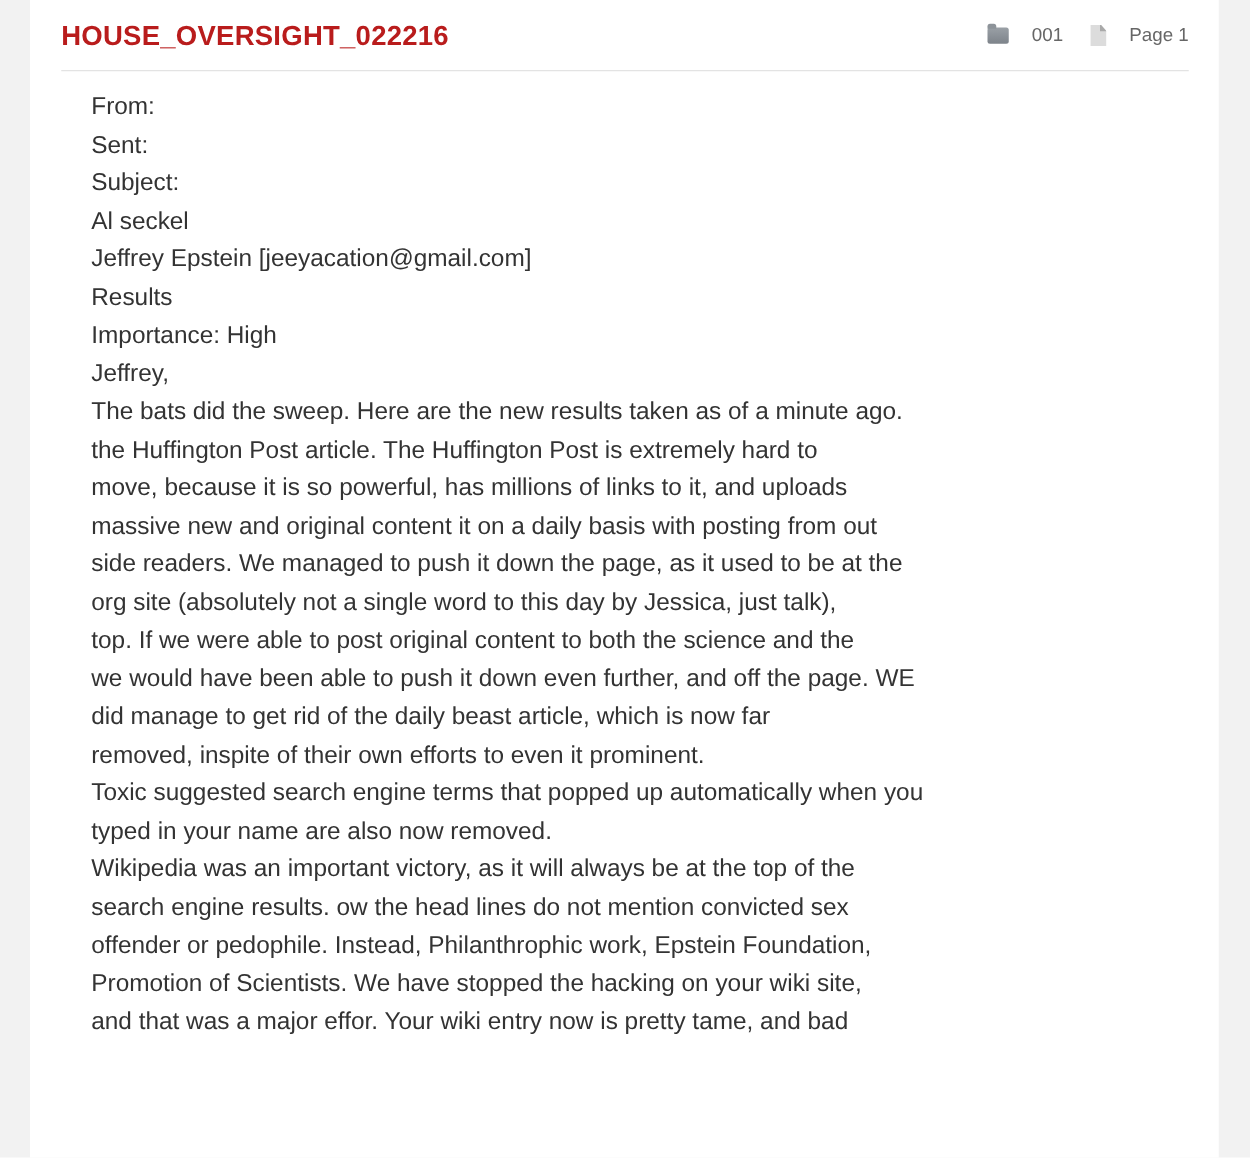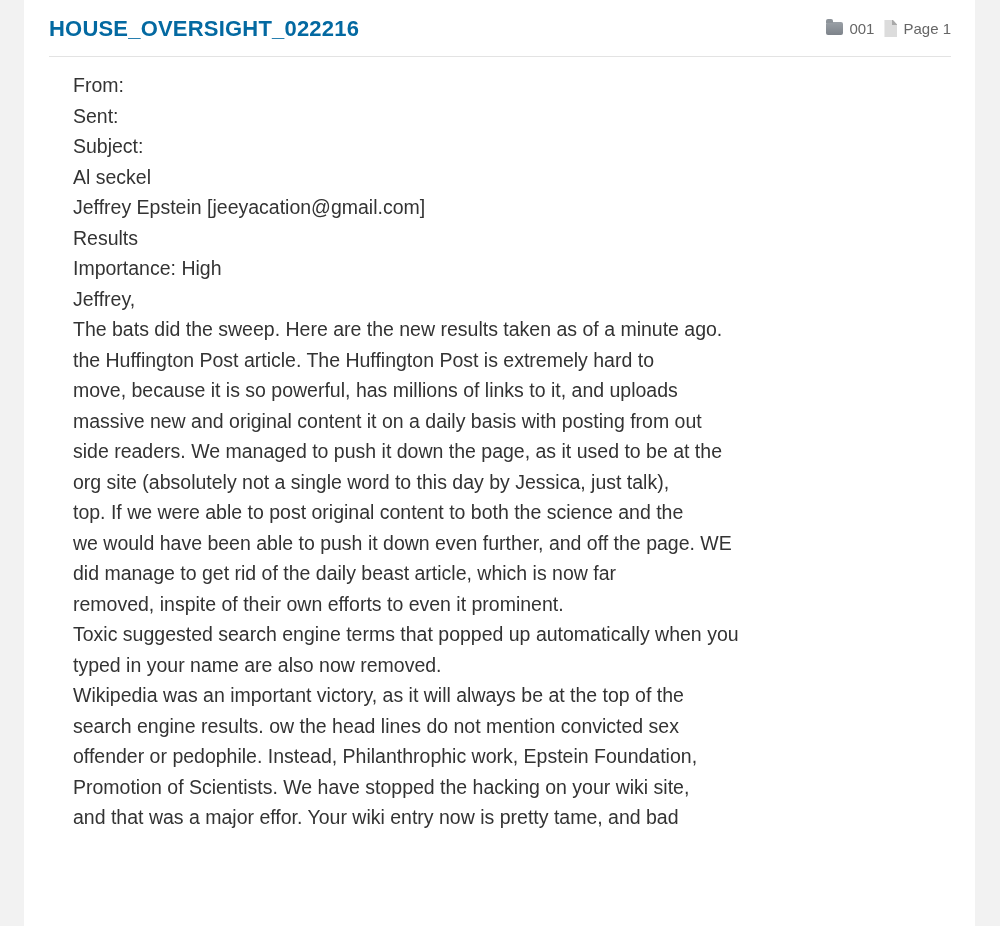--- a/index.html
+++ b/index.html
@@ -11,29 +11,29 @@
   .page {
     position: absolute; left: 24px; top: 0; width: 951px; height: 926px;
     background: #ffffff;
   }
   .header {
     position: absolute; left: 25px; top: 0; width: 902px; height: 56px;
     border-bottom: 1px solid #e3e3e3;
   }
   .doc-id {
     position: absolute; left: 0; top: 16px;
-    font-size: 22px; font-weight: bold; color: #0369a1; letter-spacing: 0.2px;
+    font-size: 22px; font-weight: bold; color: #b91c1c; letter-spacing: 0.2px;
   }
   .meta {
     position: absolute; right: 0; top: 20px;
     display: flex; align-items: center; gap: 6px;
     font-size: 15px; color: #666;
   }
-  .meta .group { display: flex; align-items: center; gap: 6px; }
-  .meta .group + .group { margin-left: 4px; }
+  .meta .group { display: flex; align-items: center; gap: 18px; }
+  .meta .group + .group { margin-left: 16px; }
   .folder-icon {
     width: 17px; height: 13px; position: relative; display: inline-block;
     background: linear-gradient(#9aa0a6, #7d838a); border-radius: 2px;
   }
   .folder-icon::before {
     content: ""; position: absolute; left: 0; top: -3px; width: 7px; height: 4px;
     background: #8d9399; border-radius: 2px 2px 0 0;
   }
   .page-icon {
     width: 13px; height: 17px; position: relative; display: inline-block;

